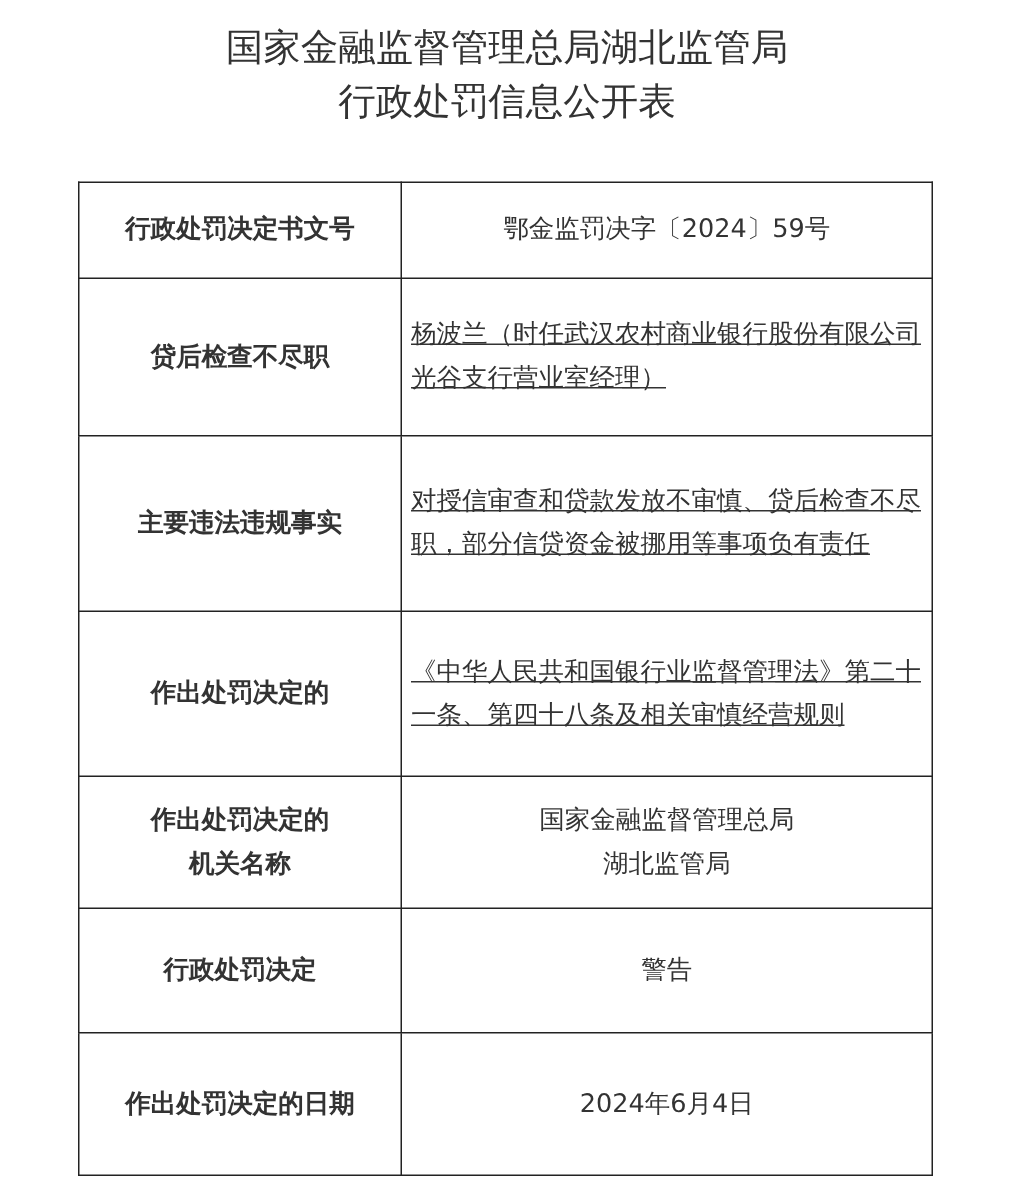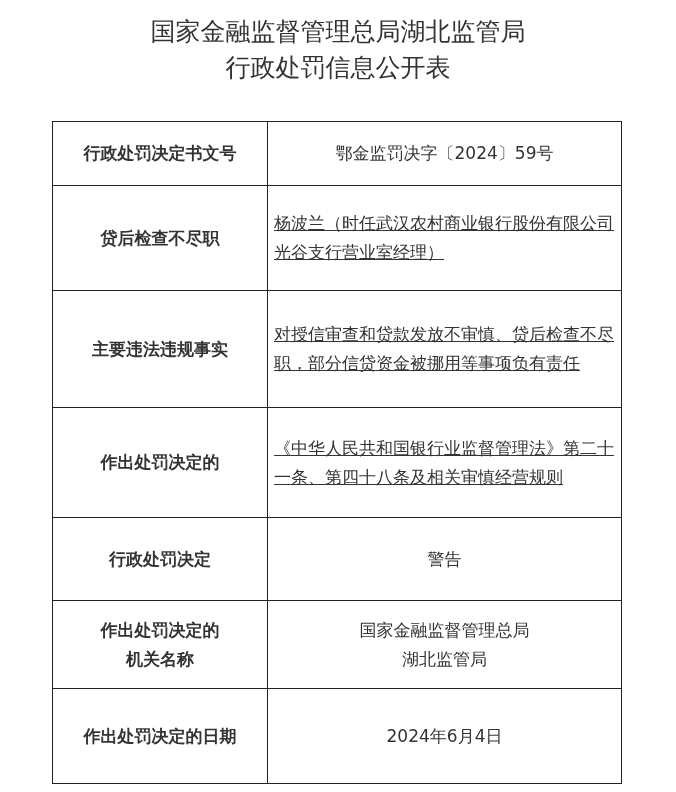--- a/index.html
+++ b/index.html
@@ -45,32 +45,32 @@
     <td class="value left">杨波兰（时任武汉农村商业银行股份有限公司光谷支行营业室经理）</td>
   </tr>
   <tr style="height:117px">
     <td class="label">主要违法违规事实</td>
     <td class="value left">对授信审查和贷款发放不审慎、贷后检查不尽职，部分信贷资金被挪用等事项负有责任</td>
   </tr>
   <tr style="height:110px">
     <td class="label">作出处罚决定的</td>
     <td class="value left">《中华人民共和国银行业监督管理法》第二十一条、第四十八条及相关审慎经营规则</td>
   </tr>
-  <tr style="height:83px">
-    <td class="label">行政处罚决定</td>
-    <td class="value center">警告</td>
-  </tr>
   <tr style="height:88px">
     <td class="label">
       <span class="line">作出处罚决定的</span>
       <span class="line">机关名称</span>
     </td>
     <td class="value center">
       <span class="line">国家金融监督管理总局</span>
       <span class="line">湖北监管局</span>
     </td>
   </tr>
+  <tr style="height:83px">
+    <td class="label">行政处罚决定</td>
+    <td class="value center">警告</td>
+  </tr>
   <tr style="height:95px">
     <td class="label">作出处罚决定的日期</td>
     <td class="value center">2024年6月4日</td>
   </tr>
 </tbody>
   </table>
 
 </body></html>

